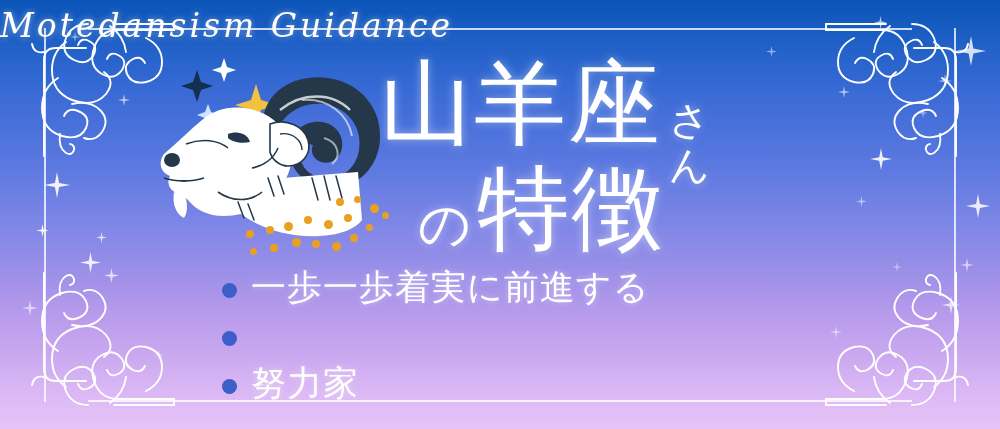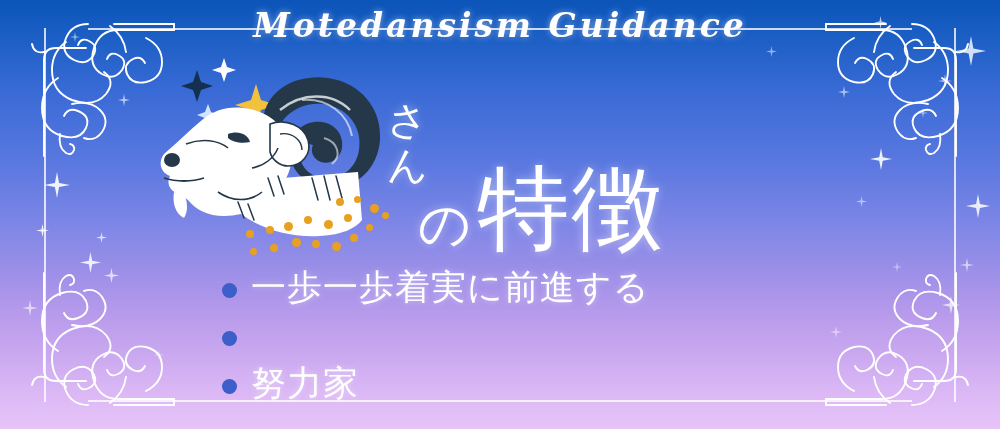--- a/index.html
+++ b/index.html
@@ -53,29 +53,28 @@
   .corner svg{ width:100%; height:100%; display:block; }
   .corner.tl{ left:14px;  top:8px;  }
   .corner.tr{ right:14px; top:8px;  transform:scaleX(-1); }
   .corner.bl{ left:14px;  bottom:8px; transform:scaleY(-1); }
   .corner.br{ right:14px; bottom:8px; transform:scale(-1,-1); }
 
   
   .script-title{
     position:absolute;
     left:0; right:0; top:6px;
-    text-align:center;
+    text-align:left;
     color:#ffffff;
     font-family:"DejaVu Serif", serif;
     font-style:italic;
     font-size:33px;
     letter-spacing:3px;
     text-shadow:0 0 6px rgba(255,255,255,.5), 0 1px 2px rgba(0,0,0,.12);
     white-space:nowrap;
-    font-weight:bold;
   }
 
   
   .goat{
     position:absolute;
     left:152px; top:52px;
     width:250px; height:210px;
   }
   .goat svg{ width:100%; height:100%; display:block; }
 
@@ -348,20 +347,21 @@
     <i style="left:92px;  top:46px; width:9px; height:9px;"></i>
     <i style="left:110px; top:38px; width:8px; height:8px;"></i>
     <i style="left:30px;  top:48px; width:8px; height:8px;"></i>
     <i style="left:10px;  top:52px; width:7px; height:7px;"></i>
     <i style="left:126px; top:28px; width:7px; height:7px;"></i>
     <i style="left:142px; top:16px; width:7px; height:7px;"></i>
   </div>
 
   <div class="jp-title">
     <div class="jp-row1">
+      <span class="jp-big">山羊座</span>
       <span class="jp-san">さん</span>
     </div>
     <div class="jp-row2">
       <span class="jp-no">の</span>
       <span class="jp-tokucho">特徴</span>
     </div>
   </div>
 
   <div class="traits">
     <div class="trait">

